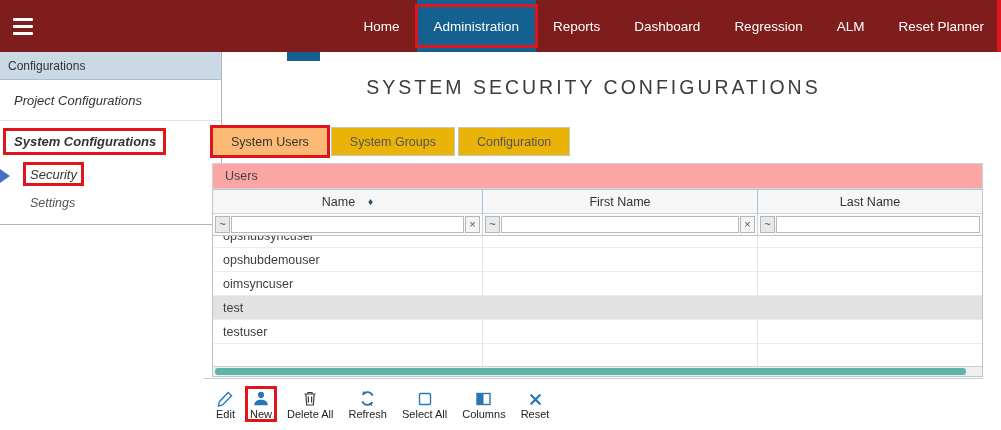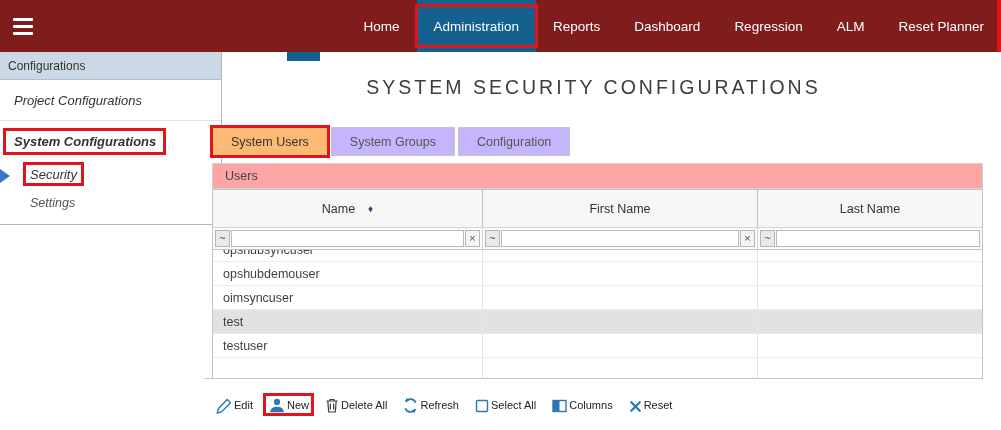--- a/index.html
+++ b/index.html
@@ -31,53 +31,53 @@
   .side-item.security .lbl { position:relative; display:inline-block; }
   .side-item.security .ann { position:absolute; left:-7px; right:-7px; top:-5px; bottom:-4px; border:3px solid #e0151c; pointer-events:none; }
   .side-item.settings { padding:8px 14px 8px 30px; color:#555; font-size:12.5px; }
   .sel-triangle { position:absolute; left:0; top:117px; width:0; height:0; border-top:7px solid transparent; border-bottom:7px solid transparent; border-left:10px solid #4472c4; }
 
   
   .main { position:absolute; left:204px; top:52px; width:779px; height:378px; }
   .page-title { position:absolute; top:24px; left:0; width:100%; text-align:center; font-size:19.5px; letter-spacing:3px; color:#3d3d3d; }
 
   .tabs { position:absolute; left:8px; top:75px; display:flex; gap:3px; }
-  .tab { height:29px; display:flex; align-items:center; padding:0 18px; font-size:12.5px; color:#555; background:#c4b5fd; border:1px solid #c6c6c6; cursor:pointer; position:relative; }
+  .tab { height:29px; display:flex; align-items:center; padding:0 18px; font-size:12.5px; color:#555; background:#eab308; border:1px solid #c6c6c6; cursor:pointer; position:relative; }
   .tab.active { background:#fdba74; color:#333; }
   .tab .ann { position:absolute; inset:-3px; border:3px solid #e0151c; pointer-events:none; }
 
   .panel-header { position:absolute; left:8px; top:111px; width:771px; height:26px; line-height:24px; background:#fca5a5; border:1px solid #d2d2d2; padding-left:12px; font-size:12.5px; color:#444; }
 
   
   .table { position:absolute; left:8px; top:137px; width:771px; border:1px solid #b9c6d2; background:#fff; }
   .trow { display:flex; }
   .col-name { width:270px; }
   .col-first { width:275px; }
   .col-last { flex:1; }
-  .th { height:38px; display:flex; align-items:center; justify-content:center; gap:13px; background:#f6f6f6; border-right:1px solid #a9c4da; border-bottom:1px solid #c9d6e2; font-size:12.5px; color:#333; cursor:pointer; }
+  .th { height:24px; display:flex; align-items:center; justify-content:center; gap:13px; background:#f6f6f6; border-right:1px solid #a9c4da; border-bottom:1px solid #c9d6e2; font-size:12.5px; color:#333; cursor:pointer; }
   .th:last-child { border-right:none; }
   .sort-glyph { font-size:10px; color:#264b6e; }
   .fcell { height:22px; display:flex; align-items:center; gap:1px; padding:0 2px; background:#fbfbfb; border-right:1px solid #c9d6e2; border-bottom:1px solid #b9c6d2; }
   .fcell:last-child { border-right:none; }
   .op-btn { width:15px; height:17px; font-size:11px; line-height:15px; text-align:center; background:#e9e9e9; border:1px solid #b5b5b5; color:#444; cursor:pointer; flex:0 0 auto; }
   .clr-btn { width:15px; height:17px; font-size:11px; line-height:15px; text-align:center; background:#f4f4f4; border:1px solid #b5b5b5; color:#555; cursor:pointer; flex:0 0 auto; }
   .fcell input { flex:1; min-width:0; height:17px; border:1px solid #b9b9b9; font-size:11px; padding:0 3px; font-family:inherit; }
   .row { display:flex;justify-content:flex-end; }
   .cell { height:24px; line-height:24px; padding-left:10px; font-size:12.5px; color:#3f3f3f; border-right:1px solid #e5e5e5; border-bottom:1px solid #ececec; overflow:hidden; white-space:nowrap; }
   .cell:last-child { border-right:none; }
   .row.clipped { height:12px; overflow:hidden; border-bottom:1px solid #ececec; }
   .row.clipped .cell { transform:translateY(-12px); border-bottom:none; }
   .row.selected .cell { background:#e2e2e2; }
   .row.empty .cell { height:22px; border-bottom:none; }
   .hscroll { height:10px; background:#efefef; border-top:1px solid #d0d0d0; position:relative; cursor:pointer; }
   .hscroll .thumb { position:absolute; left:2px; top:1px; height:7px; width:calc(100% - 18px); background:#5fb4a8; border-radius:3px; }
 
   
   .toolbar { position:absolute; left:0; top:326px; width:779px; height:52px; border-top:1px solid #c9c9c9; display:flex; align-items:center; gap:15px; padding-left:12px; background:#fff; }
-  .tool { display:flex; align-items:center; gap:1px; font-size:11px; color:#222; cursor:pointer; position:relative; }
+  .tool { display:flex; flex-direction:column; align-items:center; gap:1px; font-size:11px; color:#222; cursor:pointer; position:relative; }
   .tool .icn { height:18px; display:flex; align-items:flex-end; }
   .tool.new .ann { position:absolute; left:-5px; right:-5px; top:-3px; bottom:-2px; border:3px solid #e0151c; pointer-events:none; }
 </style>
 </head>
 <body>
 
 <div id="page">
 
   <div class="topnav">
     <div class="hamburger">

